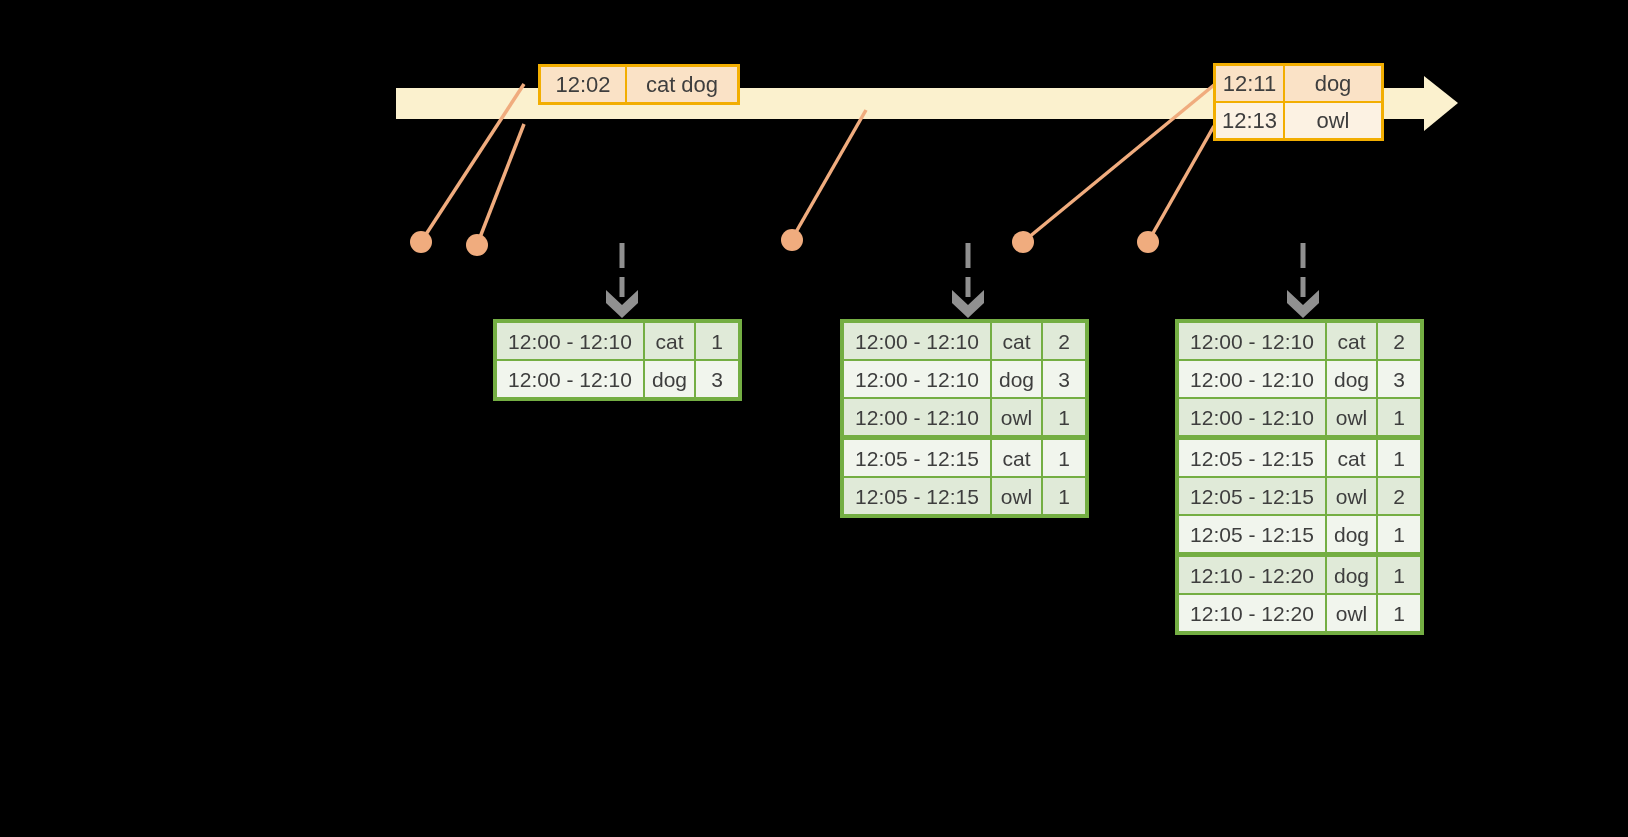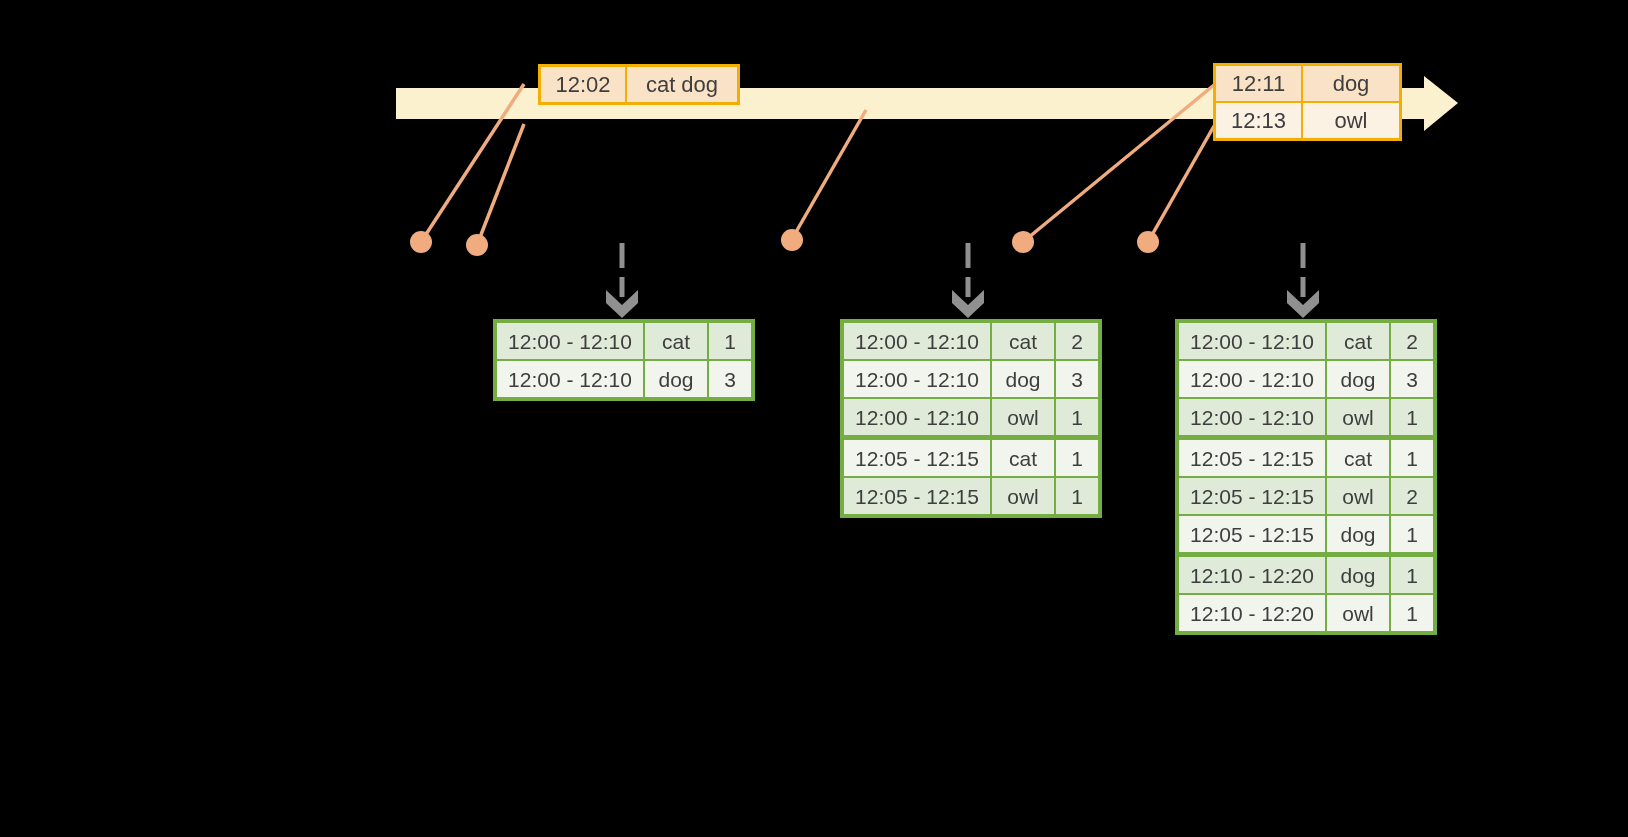--- a/index.html
+++ b/index.html
@@ -30,42 +30,42 @@
     background:var(--evt-border);
   }
   .event-table .row{display:flex}
   .event-table .row + .row{border-top:2px solid var(--evt-border)}
   .event-table .cell{
     height:35px;display:flex;align-items:center;justify-content:center;
     font-size:22px;line-height:1;
   }
   .event-table .cell.time{width:84px}
   .event-table .cell.words{width:112px;border-left:2px solid var(--evt-border)}
-  .event-table.narrow .cell.time{width:85px}
+  .event-table.narrow .cell.time{width:67px}
   .event-table.narrow .cell.words{width:98px}
   .event-table .row:nth-child(odd) .cell{background:var(--evt-row-odd)}
   .event-table .row:nth-child(even) .cell{background:var(--evt-row-even)}
   #evt-0{left:538px;top:64px}
   #evt-1{left:868px;top:84px}
   #evt-2{left:1213px;top:63px}
 
   
   .result-table{
     position:absolute;border:4px solid var(--res-border);
     background:var(--res-border);
   }
   .result-table .row{display:flex}
   .result-table .row + .row{border-top:2px solid var(--res-border)}
   .result-table .row.group-start{border-top:5px solid var(--res-border)}
   .result-table .cell{
     height:36px;display:flex;align-items:center;justify-content:center;
     font-size:21px;line-height:1;
   }
   .result-table .cell.window{width:146px}
-  .result-table .cell.word{width:64px;border-left:2px solid var(--res-border)}
+  .result-table .cell.word{width:51px;border-left:2px solid var(--res-border)}
   .result-table .cell.count{width:44px;border-left:2px solid var(--res-border)}
   .result-table .row:nth-child(odd) .cell{background:var(--res-row-odd)}
   .result-table .row:nth-child(even) .cell{background:var(--res-row-even)}
   #res-0{left:493px;top:319px}
   #res-1{left:840px;top:319px}
   #res-2{left:1175px;top:319px}
 </style>
 </head>
 <body>
 

